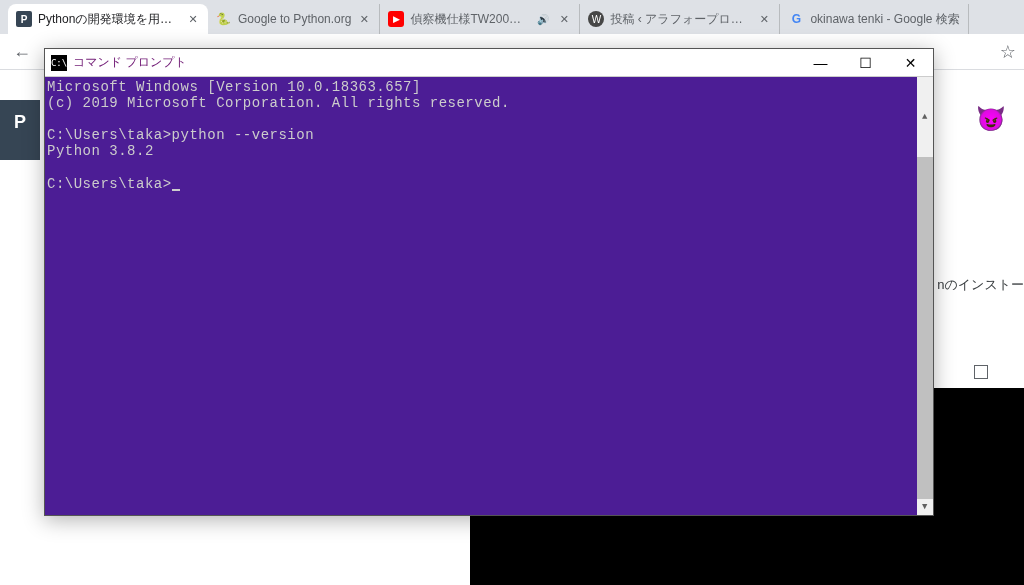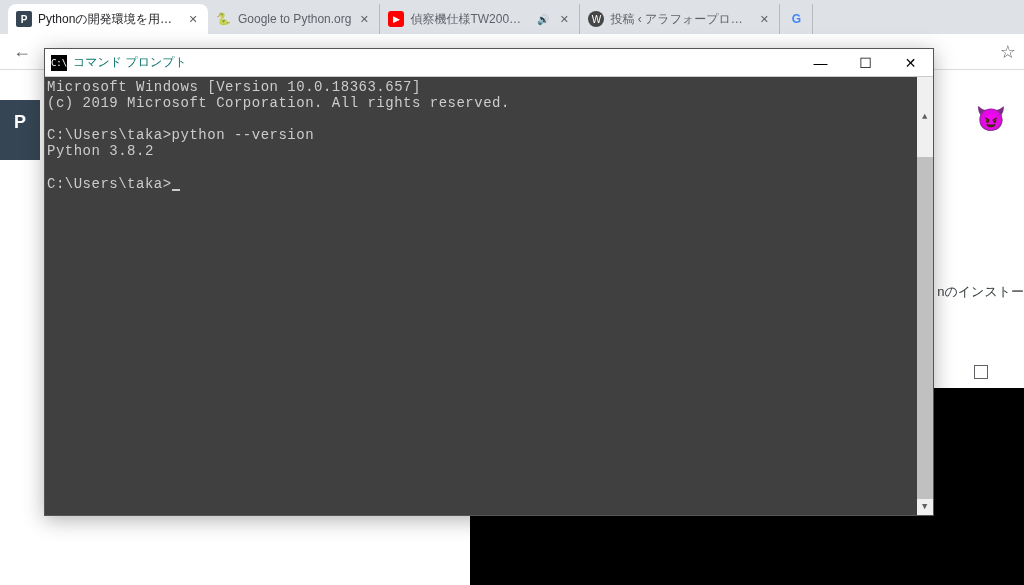--- a/index.html
+++ b/index.html
@@ -142,21 +142,21 @@
       position: absolute;
       top: 70px;
       left: 0;
       right: 0;
       bottom: 0;
       background: #fff;
     }
     .page-right-text {
       position: absolute;
       right: 0;
-      top: 283px;
+      top: 276px;
       font-size: 13px;
       color: #3c4043;
       text-align: center;
     }
     .purple-icon {
       position: absolute;
       right: 18px;
       top: 105px;
       width: 30px;
       height: 30px;
@@ -205,40 +205,40 @@
       color: #fff;
       font-size: 9px;
       display: flex;
       align-items: center;
       justify-content: center;
       margin-right: 6px;
       font-family: monospace;
     }
     .cmd-title {
       font-size: 12px;
-      color: #0f766e;
+      color: #701a75;
     }
     .cmd-controls {
       margin-left: auto;
       display: flex;
       height: 100%;
     }
     .cmd-btn {
       width: 45px;
       height: 100%;
       display: flex;
       align-items: center;
       justify-content: center;
       font-size: 14px;
       color: #000;
       font-family: "Segoe UI", sans-serif;
     }
     .cmd-body {
       flex: 1;
-      background: #404040;
+      background: #4c1d95;
       color: #ccc;
       font-family: "MS Gothic", "Courier New", monospace;
       font-size: 14px;
       padding: 2px 2px;
       line-height: 1.15;
       white-space: pre;
       letter-spacing: 0.5px;
       position: relative;
     }
     .cmd-scrollbar {
@@ -293,20 +293,21 @@
     <span class="tab-audio">🔊</span>
     <span class="tab-close">✕</span>
   </div>
   <div class="tab">
     <span class="tab-icon" style="background:#464646;color:#fff;font-size:10px;border-radius:50%;">W</span>
     <span class="tab-title">投稿 ‹ アラフォープログラミング初心</span>
     <span class="tab-close">✕</span>
   </div>
   <div class="tab">
     <span class="tab-icon" style="color:#4285f4;font-weight:bold;">G</span>
+    <span class="tab-title">okinawa tenki - Google 検索</span>
   </div>
 </div>
 
 <div class="browser-toolbar">
   <div class="nav-back">←</div>
   <div class="toolbar-right">
     <span class="star-icon">☆</span>
   </div>
 </div>
 

